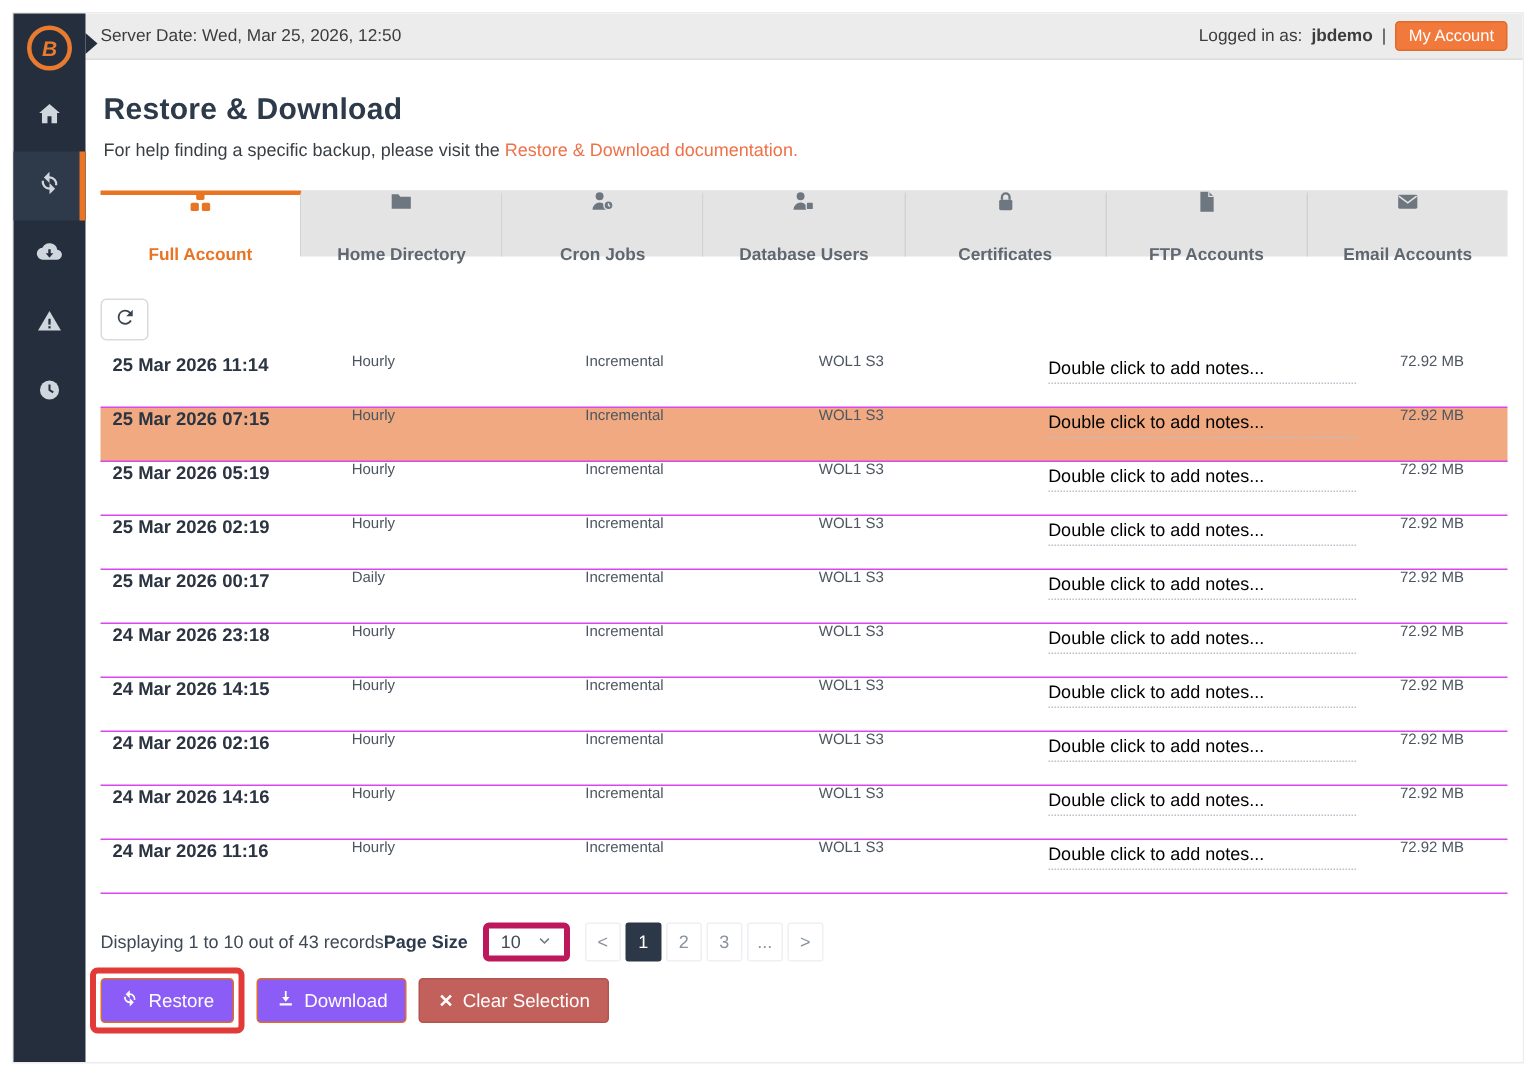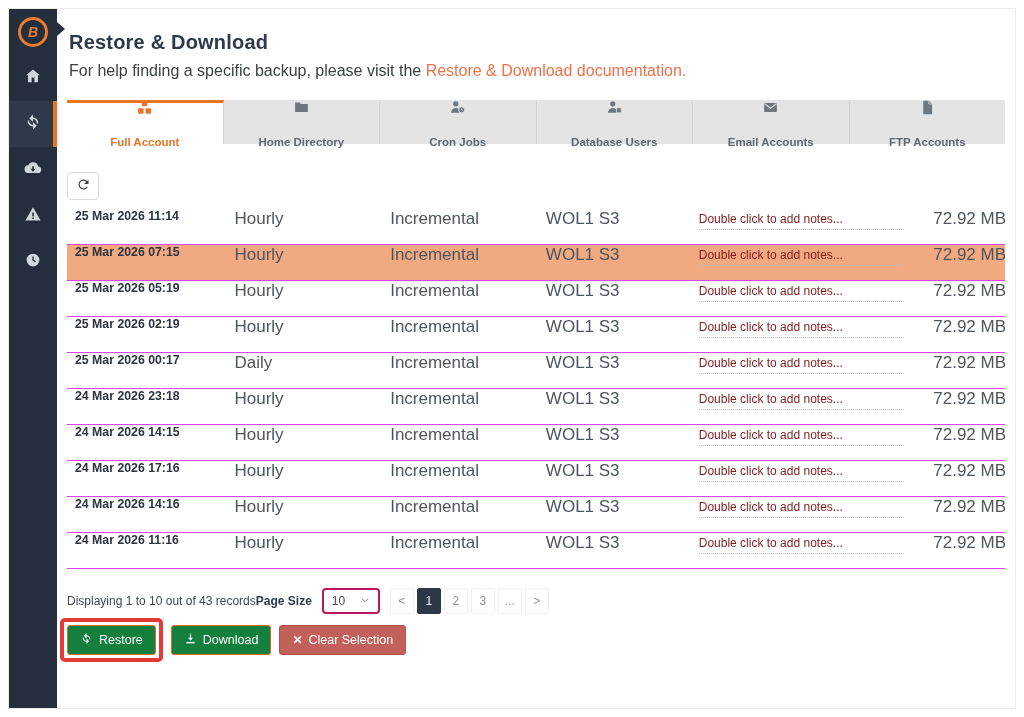--- a/index.html
+++ b/index.html
@@ -29,21 +29,21 @@
   .topbar { height:30px; background:#ececec; border-bottom:1px solid #dcdcdc; flex-shrink:0;
     display:flex; align-items:center; justify-content:space-between; padding:0 10px;
     font-size:11.5px; color:#3c3c3c; }
   .topbar-right { display:flex; align-items:center; gap:6px; }
   .topbar-user { font-weight:bold; }
   .myaccount-btn { background:#f1793b; color:#fff; border:1px solid #e06a2c; border-radius:3px;
     padding:3px 8px; font-size:11px; cursor:pointer; font-family:inherit; }
 
   .content { padding:0 10px; flex:1; display:flex; flex-direction:column; }
   .page-title { font-size:20px; font-weight:bold; color:#2d3a4a; margin:22px 0 0 2px; letter-spacing:.2px; }
-  .page-sub { font-size:16px; color:#3a3f44; margin:8px 0 0 2px; }
+  .page-sub { font-size:12px; color:#3a3f44; margin:8px 0 0 2px; }
   .doc-link { color:#ef7148; cursor:pointer; }
 
   
   .tabs { display:flex; margin-top:20px; height:44px; }
   .tab { flex:1; background:#e4e4e4; border-right:1px solid #d2d2d2; border-top:3px solid #e4e4e4;
     display:flex; flex-direction:column; align-items:center; justify-content:center; gap:16px;
     cursor:pointer; color:#6e7780; box-sizing:border-box; }
   .tab:last-child { border-right:none; }
   .tab svg { width:17px; height:17px; }
   .tab-label { font-size:11.5px; font-weight:bold; color:#5f6770; white-space:nowrap; }
@@ -59,46 +59,46 @@
   
   .grid { margin-top:9px; }
   .g-head { display:flex; background:#edf1f6; align-items:center; height:26px; }
   .g-head .cell { font-weight:bold; font-size:12px; color:#2c3a4b; }
   .g-row { display:flex; align-items:flex-start; height:35px; border-bottom:1px solid #d946ef;
     background:#fff; cursor:pointer; }
   .g-row.selected { background:#f0a981; }
   .cell { box-sizing:border-box; padding:0 8px; overflow:hidden; white-space:nowrap; }
   .c1{width:17%} .c2{width:16.6%} .c3{width:16.6%} .c4{width:16.3%} .c5{width:25%} .c6{width:8.5%}
   .cell-created { font-weight:bold; font-size:12.3px; color:#2b3440; }
-  .cell-text { font-size:17px; color:#4d5660; }
-  .notes-placeholder { display:inline-block; width:94%; font-size:12px; color:#7f1d1d;
+  .cell-text { font-size:10px; color:#4d5660; }
+  .notes-placeholder { display:inline-block; width:94%; font-size:12px; color:#000000;
     border-bottom:1px dotted #b9c0c7; padding-bottom:3px; }
 
   
   .table-footer { display:flex; justify-content:flex-start; align-items:center; margin-top:19px; }
   .records { font-size:12px; color:#3f4854; }
   .pager { display:flex; align-items:center; }
   .pager-label { font-size:12px; font-weight:bold; color:#2c3a4b; margin-right:10px; }
-  .page-select { width:58px; height:26px; border:2px solid #be185d; border-radius:4px; background:#fff;
+  .page-select { width:58px; height:26px; border:4px solid #be185d; border-radius:4px; background:#fff;
     display:flex; align-items:center; justify-content:space-between; padding:0 8px;
     font-size:12px; color:#3f4854; cursor:pointer; box-sizing:border-box; margin-right:10px; }
   .page-select svg { width:10px; height:10px; color:#6e7780; }
   .page-btns { display:flex; gap:3px; }
   .page-btn { min-width:24px; height:26px; background:#fff; border:1px solid #eef0f3; border-radius:2px;
     display:flex; align-items:center; justify-content:center; font-size:12px; color:#8a929b;
     cursor:pointer; padding:0 4px; box-sizing:border-box; }
   .page-btn.active { background:#2c3747; color:#fff; border-color:#2c3747; }
 
   
   .actions { display:flex; align-items:center; gap:8px; margin-top:4px; }
   .annotation-box { border:4px solid #e23a36; border-radius:5px; padding:3px; margin-left:-7px; }
   .btn { display:flex; align-items:center; gap:6px; border-radius:3px; color:#fff; font-size:12.5px;
     padding:0 12px; height:30px; cursor:pointer; font-family:inherit; box-sizing:border-box; }
   .btn svg { width:13px; height:13px; }
-  .btn-orange { background:#15803d; border:1px solid #e06a2c;justify-content:center; }
+  .btn-orange { background:#8b5cf6; border:1px solid #e06a2c;justify-content:center; }
   .btn-danger { background:#c2605b; border:1px solid #b4534e; }
   .x-glyph { font-size:12px; font-weight:bold; line-height:1; }
 </style>
 </head>
 <body>
 
 <div class="app">
 
   <aside class="sidebar">
     <div class="logo-wrap">
@@ -144,20 +144,29 @@
         <svg viewBox="0 0 24 24">
             <circle fill="currentColor" cx="12" cy="12" r="8.5"></circle>
             <path d="M12 7.2V12l3.3 2.1" stroke="#242e3c" stroke-width="1.8" fill="none"></path>
           </svg>
       </span>
     </div>
   </aside>
 
   <div class="main">
 
+    <header class="topbar">
+      <span>Server Date: Wed, Mar 25, 2026, 12:50</span>
+      <span class="topbar-right">
+        <span>Logged in as:</span>
+        <span class="topbar-user">jbdemo</span>
+        <span>|</span>
+        <button class="myaccount-btn">My Account</button>
+      </span>
+    </header>
 
     <div class="content">
 
       <h1 class="page-title">Restore &amp; Download</h1>
       <p class="page-sub"><span>For help finding a specific backup, please visit the </span><a class="doc-link">Restore &amp; Download documentation.</a></p>
 
       <div class="tabs">
         <div class="tab active">
           <span><svg viewBox="0 0 24 24" fill="currentColor">
                 <rect x="8.2" y="2.5" width="7.8" height="7.8" rx="1.6"></rect>
@@ -184,32 +193,39 @@
         <div class="tab">
           <span><svg viewBox="0 0 24 24">
                 <circle fill="currentColor" cx="9.5" cy="6.8" r="3.7"></circle>
                 <path fill="currentColor" d="M2.8 19.5a6.7 6.7 0 0 1 13.4 0z"></path>
                 <rect fill="currentColor" stroke="#e4e4e4" stroke-width="1.2" x="14.8" y="12.3" width="6.8" height="7.2" rx="1.4"></rect>
               </svg></span>
           <span class="tab-label">Database Users</span>
         </div>
         <div class="tab">
           <span><svg viewBox="0 0 24 24">
+                <rect fill="currentColor" x="5.8" y="10" width="12.4" height="10" rx="1.6"></rect>
+                <path d="M8.4 10V7.7a3.6 3.6 0 0 1 7.2 0V10" stroke="currentColor" stroke-width="2.2" fill="none"></path>
+              </svg></span>
+          <span class="tab-label">Certificates</span>
+        </div>
+        <div class="tab">
+          <span><svg viewBox="0 0 24 24">
+                <path fill="currentColor" d="M6 2.5h8L18.5 7v14.5H6z"></path>
+                <path d="M14 2.5V7h4.5" stroke="#e4e4e4" stroke-width="1.2" fill="none"></path>
+              </svg></span>
+          <span class="tab-label">FTP Accounts</span>
+        </div>
+        <div class="tab">
+          <span><svg viewBox="0 0 24 24">
                 <rect fill="currentColor" x="3" y="5.5" width="18" height="13" rx="1.3"></rect>
                 <path d="M3.6 6.6 12 13l8.4-6.4" stroke="#e4e4e4" stroke-width="1.5" fill="none"></path>
               </svg></span>
           <span class="tab-label">Email Accounts</span>
         </div>
-        <div class="tab">
-          <span><svg viewBox="0 0 24 24">
-                <path fill="currentColor" d="M6 2.5h8L18.5 7v14.5H6z"></path>
-                <path d="M14 2.5V7h4.5" stroke="#e4e4e4" stroke-width="1.2" fill="none"></path>
-              </svg></span>
-          <span class="tab-label">FTP Accounts</span>
-        </div>
       </div>
 
       <div class="toolbar">
         <button class="refresh-btn">
           <span><svg viewBox="0 0 24 24">
                 <path fill="currentColor" d="M12 4a8 8 0 1 0 6.93 12l-1.74-1A6 6 0 1 1 12 6a5.9 5.9 0 0 1 4.24 1.76L13 11h7V4l-2.35 2.35A7.93 7.93 0 0 0 12 4z"></path>
               </svg></span>
         </button>
       </div>
 
@@ -272,21 +288,21 @@
         <div class="g-row">
           <div class="cell c1 cell-created">24 Mar 2026 14:15</div>
           <div class="cell c2 cell-text">Hourly</div>
           <div class="cell c3 cell-text">Incremental</div>
           <div class="cell c4 cell-text">WOL1 S3</div>
           <div class="cell c5"><span class="notes-placeholder">Double click to add notes...</span></div>
           <div class="cell c6 cell-text">72.92 MB</div>
         </div>
 
         <div class="g-row">
-          <div class="cell c1 cell-created">24 Mar 2026 17:16</div>
+          <div class="cell c1 cell-created">24 Mar 2026 02:16</div>
           <div class="cell c2 cell-text">Hourly</div>
           <div class="cell c3 cell-text">Incremental</div>
           <div class="cell c4 cell-text">WOL1 S3</div>
           <div class="cell c5"><span class="notes-placeholder">Double click to add notes...</span></div>
           <div class="cell c6 cell-text">72.92 MB</div>
         </div>
 
         <div class="g-row">
           <div class="cell c1 cell-created">24 Mar 2026 14:16</div>
           <div class="cell c2 cell-text">Hourly</div>

